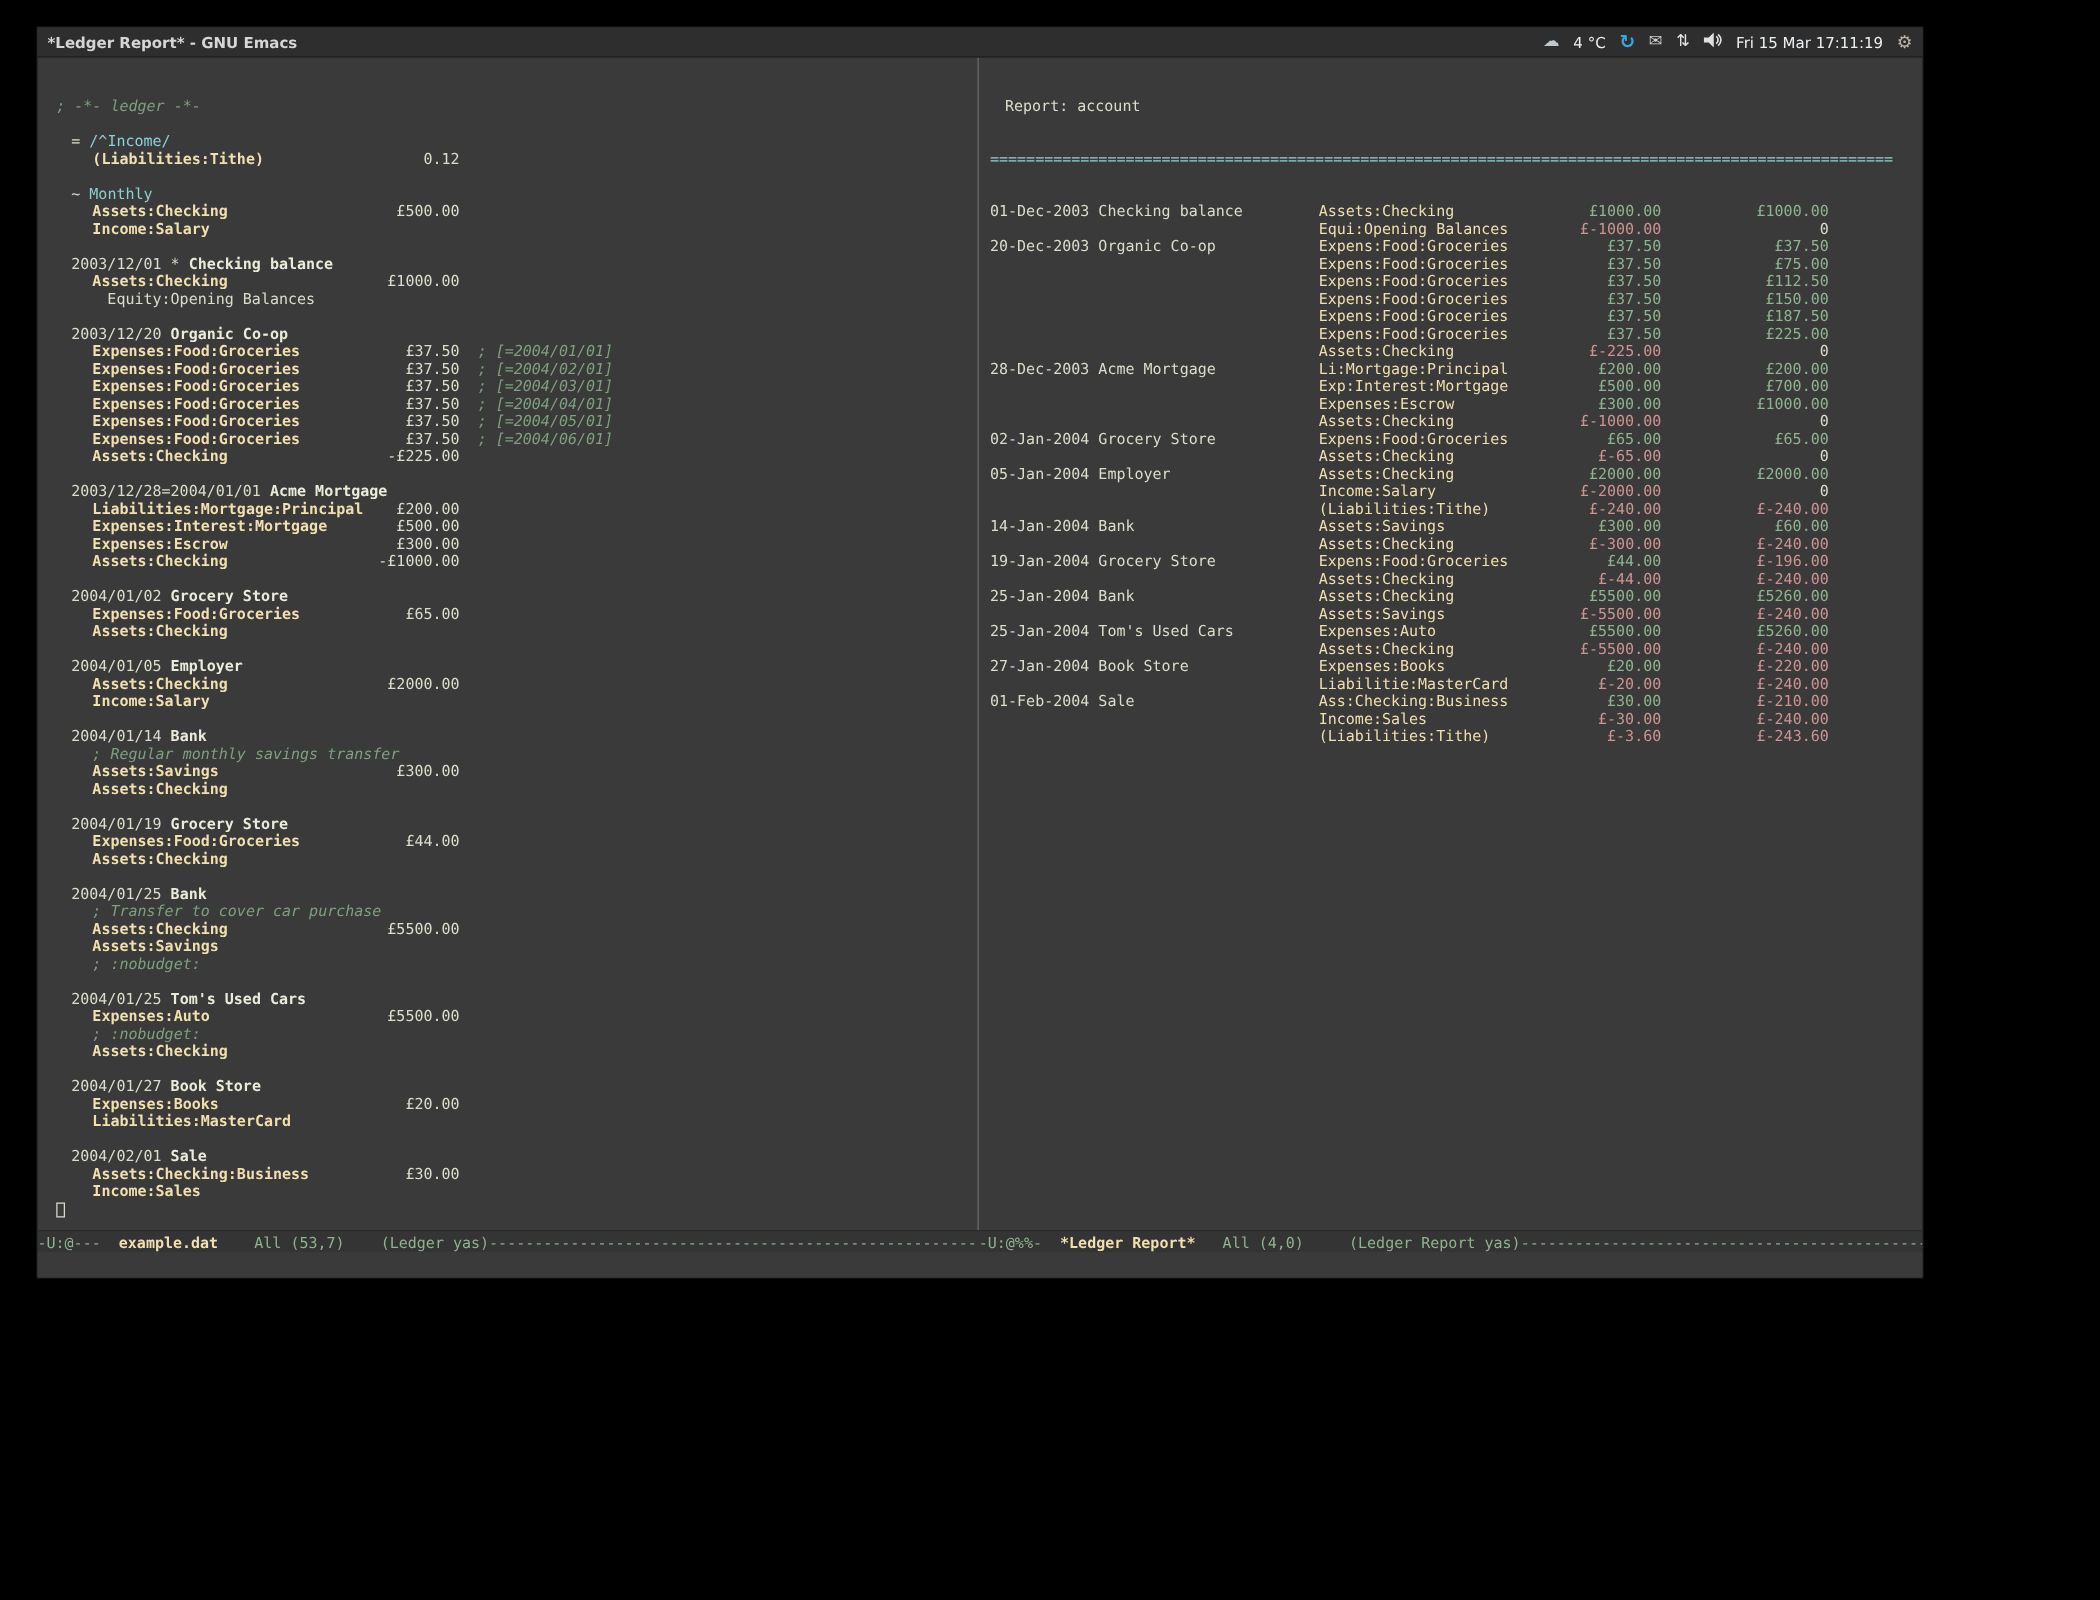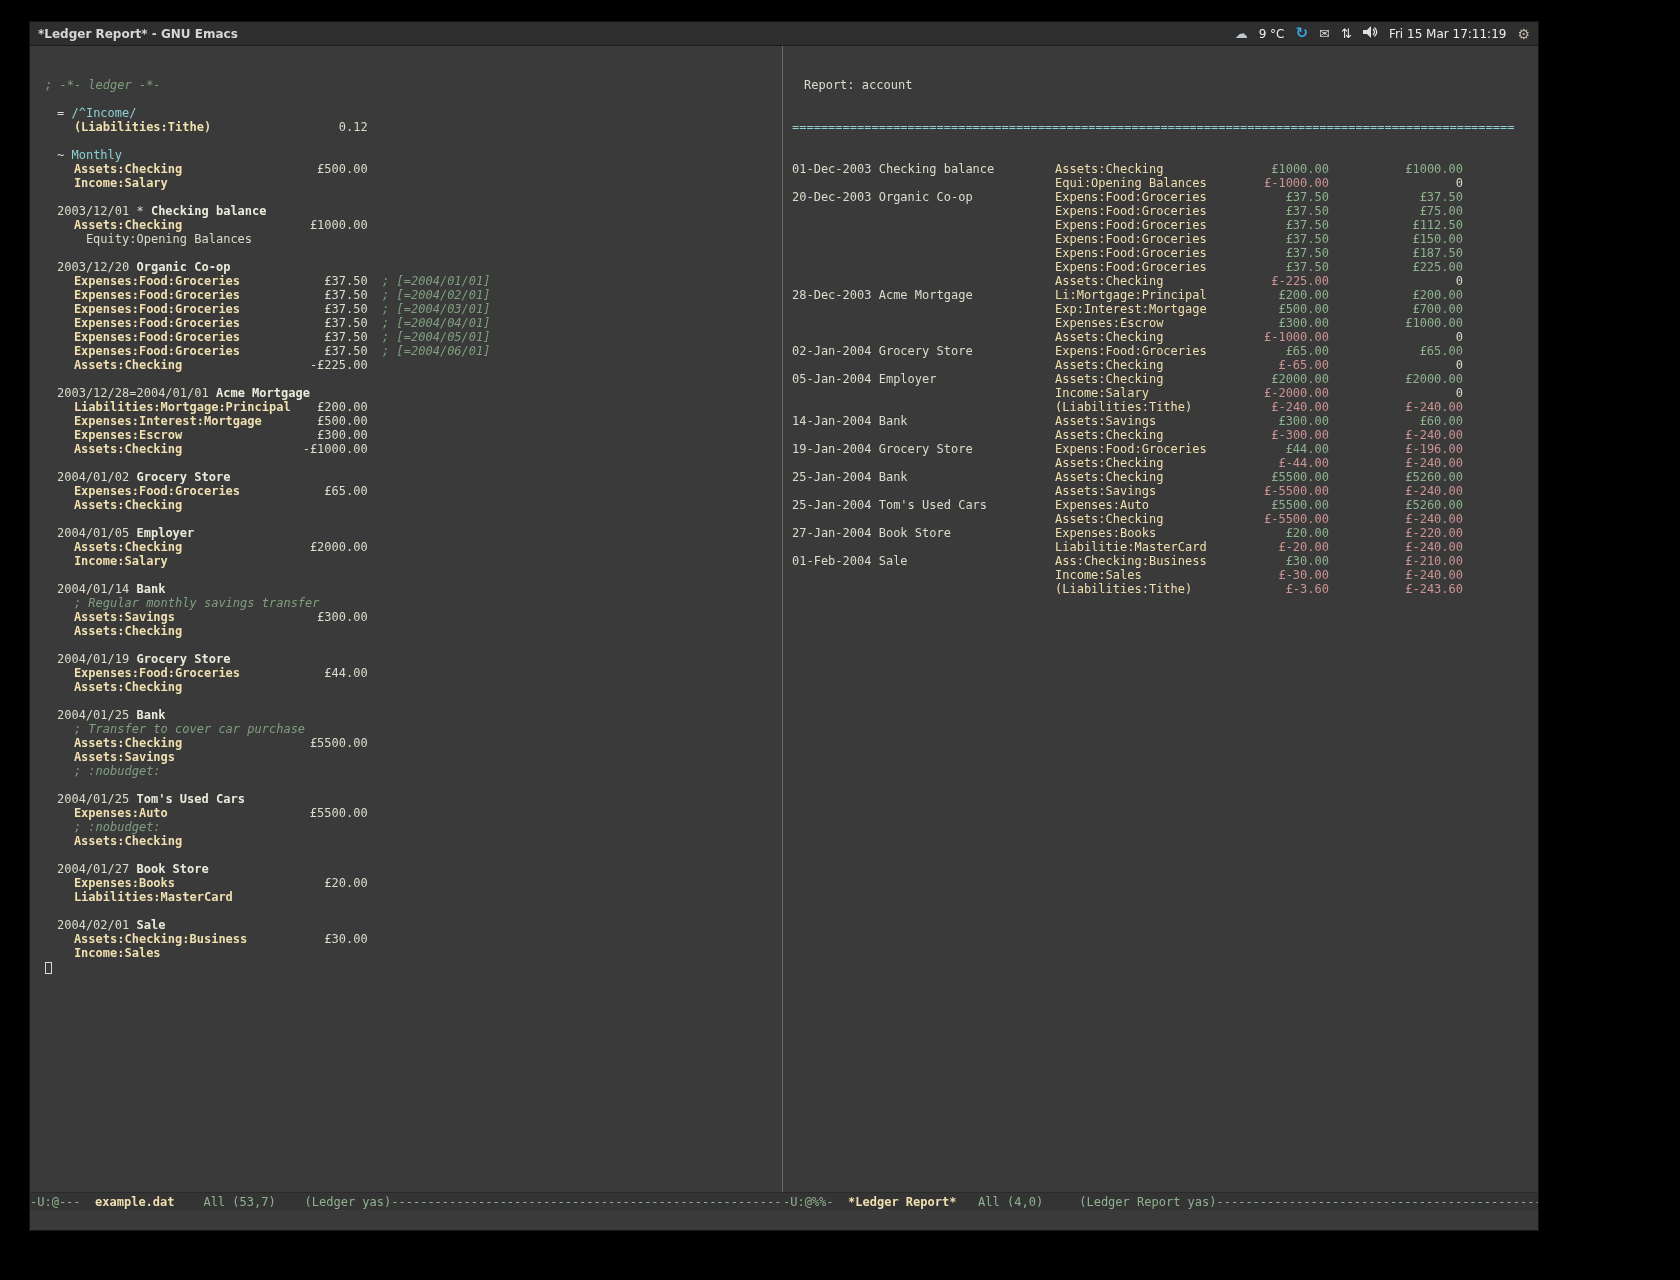--- a/index.html
+++ b/index.html
@@ -5,21 +5,21 @@
   * { box-sizing: border-box; }
   html, body {
     margin: 0; padding: 0;
     width: 1680px; height: 1280px;
     background: #000000;
     overflow: hidden;
     font-family: "DejaVu Sans Mono", monospace;
   }
   .frame {
     position: absolute; left: 30px; top: 22px;
-    width: 1508px; height: 1208px;
+    width: 1508px; height: 1000px;
     background: var(--bg);
     display: flex; flex-direction: column;
     box-shadow: 0 0 0 1px #151515;
   }
   
   .titlebar {
     height: 24px; flex: 0 0 24px;
     background: var(--titlebar_bg);
     border-bottom: 1px solid #1c1c1c;
     display: flex; align-items: center;
@@ -93,21 +93,21 @@
 </head>
 <body>
 
 <div class="frame">
 
   <div class="titlebar">
     <span>*Ledger Report* - GNU Emacs</span>
     <span class="spacer"></span>
     <div class="tray">
       <span class="glyph weather">☁</span>
-      <span class="temp">9 °C</span>
+      <span class="temp">4 °C</span>
       <span class="glyph refresh">↻</span>
       <span class="glyph mail">✉</span>
       <span class="glyph network">⇅</span>
       <span>
         <svg width="15" height="12" viewBox="0 0 15 12">
           <polygon points="0,4 4,4 8,0 8,12 4,8 0,8" fill="#e0e0e0"></polygon>
           <path d="M10 3 Q13 6 10 9" stroke="#e0e0e0" stroke-width="1.3" fill="none"></path>
           <path d="M11.5 1.5 Q16 6 11.5 10.5" stroke="#e0e0e0" stroke-width="1.3" fill="none"></path>
         </svg>
       </span>

